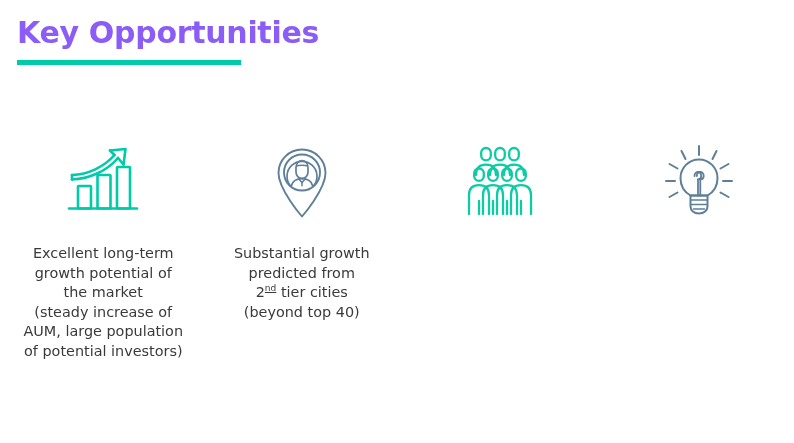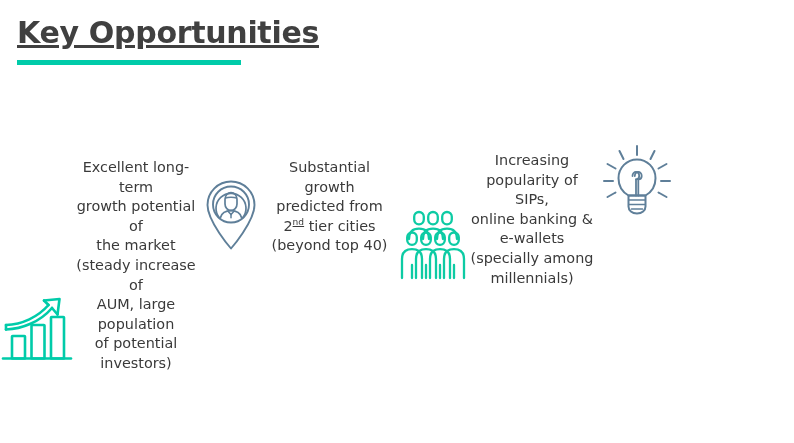--- a/index.html
+++ b/index.html
@@ -19,27 +19,26 @@
   .header {
     position: absolute;
     left: 17px;
     top: 16px;
     width: 740px;
   }
   .page-title {
     font-family: "DejaVu Sans", sans-serif;
     font-size: 30px;
     font-weight: bold;
-    color: #404040;
+    color: #8b5cf6;
     letter-spacing: -0.3px;
     line-height: 1.15;
     margin: 0;
     padding: 0;
     white-space: nowrap;
-    text-decoration: underline;
   }
   .title-underline {
     margin-top: 9px;
     width: 224px;
     height: 5px;
     background: #00cba9;
     border-radius: 0px;
   }
 
   
@@ -49,22 +48,23 @@
     top: 138px;
     width: 794px;
     display: flex;
     flex-direction: row;
     align-items: flex-start;
     justify-content: flex-start;
   }
   .column {
     width: 198px;
     display: flex;
-    flex-direction: row;
-    align-items: flex-end;
+    flex-direction: column;
+    align-items: center;
+    margin-left: 8px;
   }
   .icon-wrap {
     width: 86px;
     height: 86px;
     display: flex;
     align-items: center;
     justify-content: center;
   }
   .icon-wrap svg {
     display: block;
@@ -184,26 +184,20 @@
 
         <rect x="39.2" y="23.5" width="9.6" height="12.4" rx="4.8"></rect>
         <path d="M34 69 L 34 50 C 34 43.6 37 40.1 44 40.1 C 51 40.1 54 43.6 54 50 L 54 69"></path>
         <line x1="44" y1="56" x2="44" y2="69"></line>
 
         <rect x="53.2" y="23.5" width="9.6" height="12.4" rx="4.8"></rect>
         <path d="M48 69 L 48 50 C 48 43.6 51 40.1 58 40.1 C 65 40.1 68 43.6 68 50 L 68 69"></path>
         <line x1="58" y1="56" x2="58" y2="69"></line>
       </svg>
     </div>
-    <div class="col-text">Increasing
-popularity of SIPs,
-online banking &amp;
-e-wallets
-(specially among
-millennials)</div>
   </div>
 
   <div class="column shift-down">
     <div class="icon-wrap">
       <svg width="70" height="74" viewBox="0 0 70 74" fill="none" stroke="#5f7f99" stroke-width="2" stroke-linecap="round" stroke-linejoin="round">
 
         <line x1="35" y1="2" x2="35" y2="11"></line>
         <line x1="17.5" y1="7" x2="21.5" y2="15"></line>
         <line x1="52.5" y1="7" x2="48.5" y2="15"></line>
         <line x1="5.5" y1="20" x2="13.5" y2="24.5"></line>

